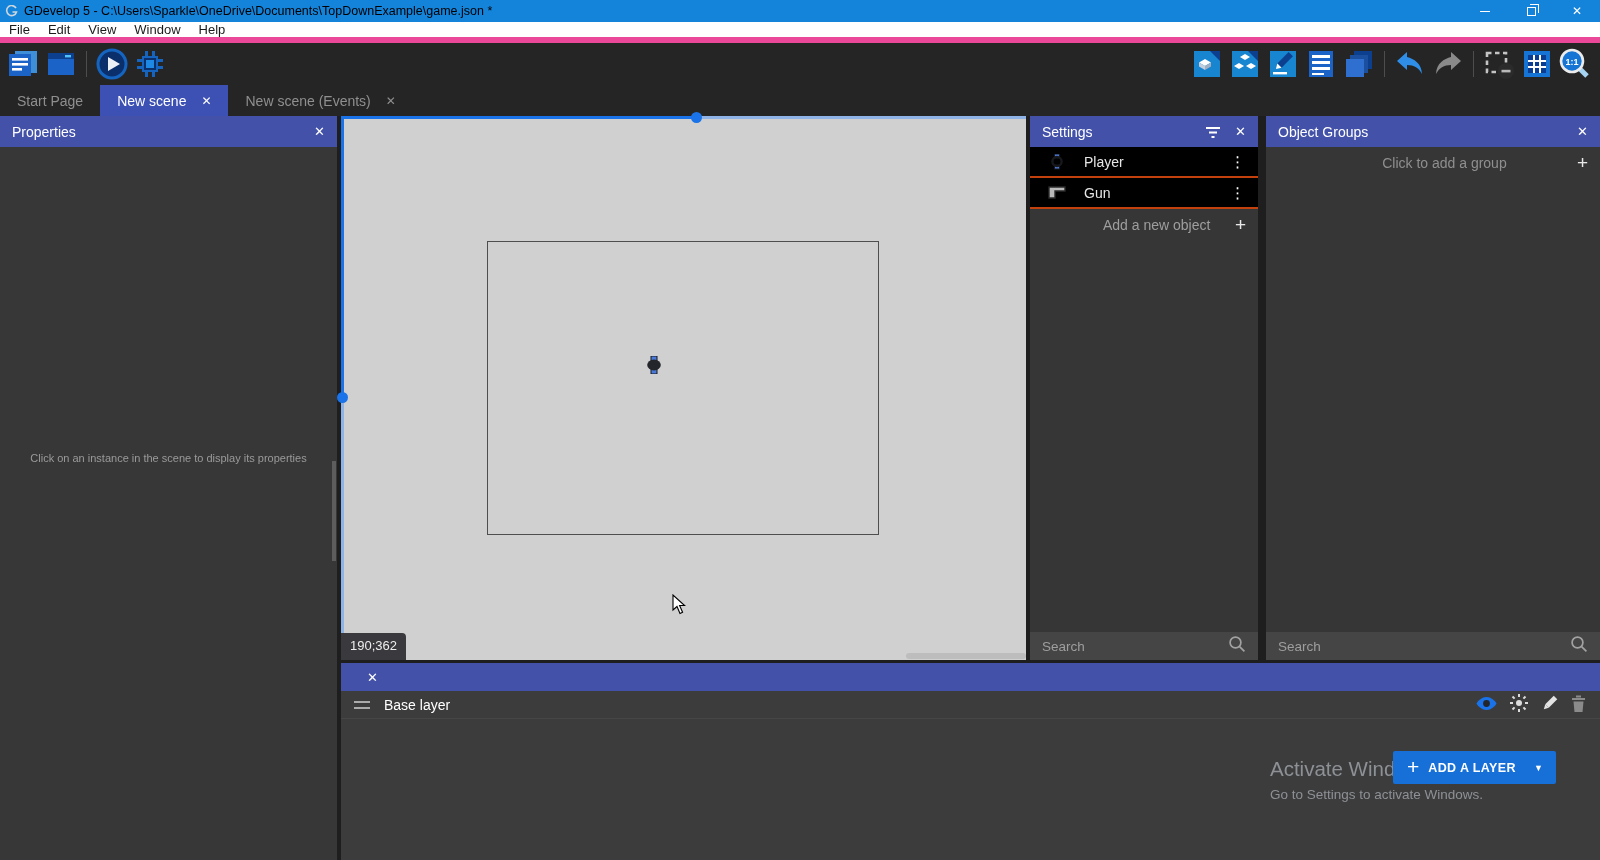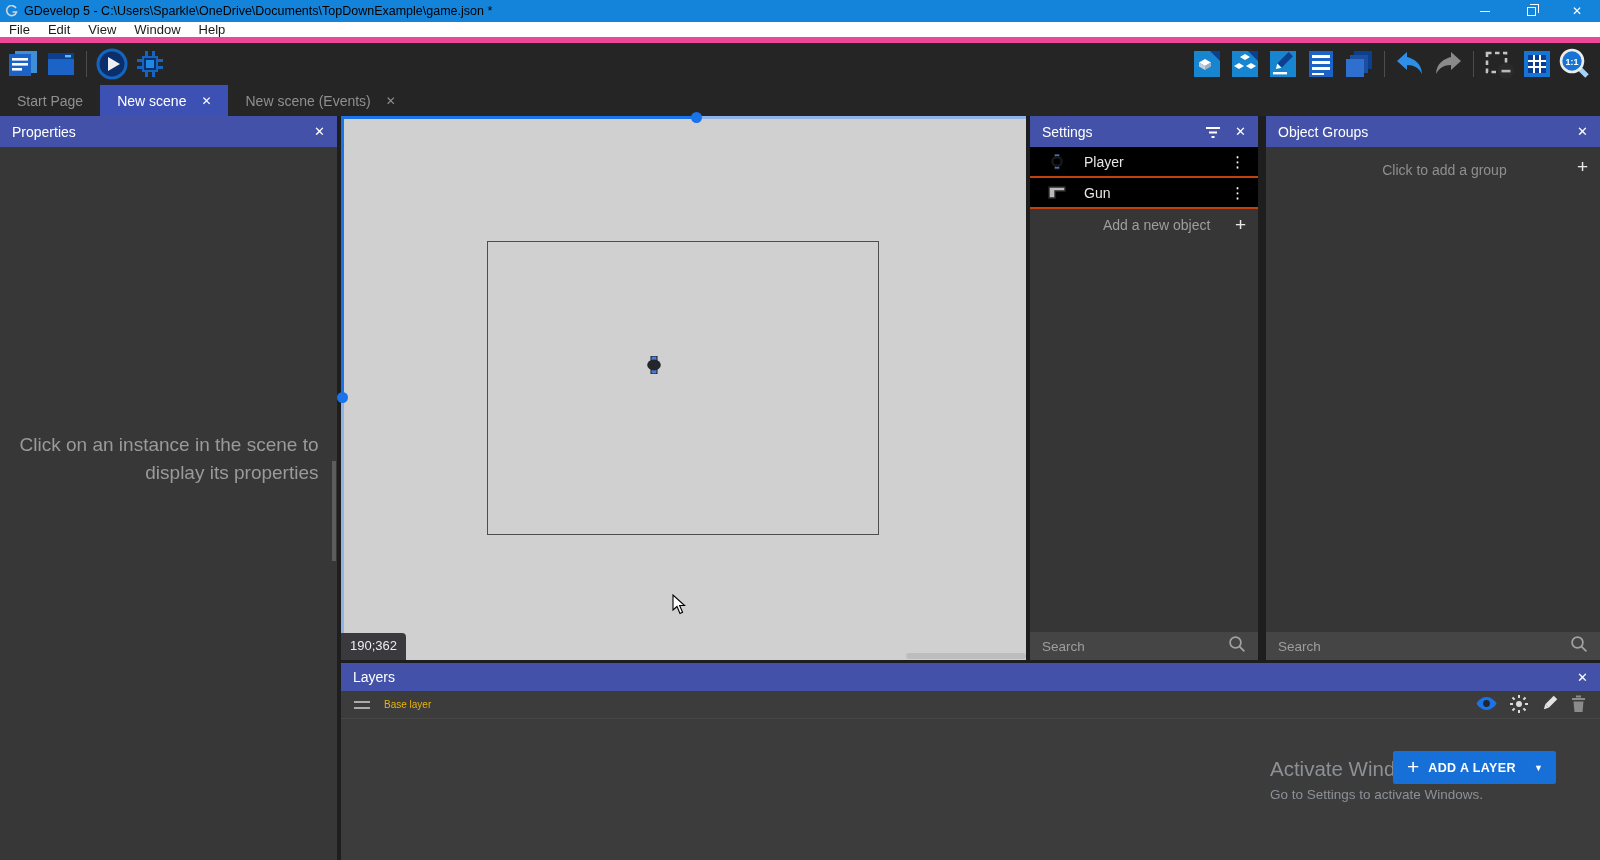--- a/index.html
+++ b/index.html
@@ -41,21 +41,21 @@
   .tab.active .tab-close { color:#fff; }
   
   .panel-header { height:31px; background:#4352a8; color:#fff; display:flex; align-items:center;
     font-size:14px; padding:0 12px; flex:none; }
   .ph-title { flex:1; }
   .ph-icon { margin-left:14px; color:#fff; font-size:13px; display:flex; align-items:center; }
   
   .properties-panel { position:absolute; left:0; top:116px; width:337px; height:744px;
     background:#373737; display:flex; flex-direction:column; }
   .properties-body { flex:1; position:relative; display:flex; align-items:center; justify-content:center; }
-  .properties-empty { color:#9a9a9a; font-size:19px; text-align:right; width:300px; line-height:1.45;
+  .properties-empty { color:#9a9a9a; font-size:11px; text-align:center; width:300px; line-height:1.45;
     margin-top:-90px; }
   .properties-scrollthumb { position:absolute; right:1px; top:314px; width:4px; height:100px; background:#5d5d5d; }
   
   .scene-canvas { position:absolute; left:341px; top:116px; width:685px; height:544px; background:#d0d0d0; }
   .canvas-topline { position:absolute; left:0; top:0; width:100%; height:3px;
     background:linear-gradient(to right,#1a73e8 0 52%,#8fb3e6 52% 100%); }
   .canvas-leftline { position:absolute; left:0; top:0; width:3px; height:100%;
     background:linear-gradient(to bottom,#1a73e8 0 52%,#8fb3e6 52% 100%); }
   .handle-dot { position:absolute; width:11px; height:11px; border-radius:50%; background:#1a73e8; }
   .handle-dot.top { left:350px; top:-4px; }
@@ -79,28 +79,28 @@
     font-size:14px; padding-left:73px; }
   .plus-glyph { margin-left:auto; padding-right:12px; color:#e8e8e8; font-size:19px; font-weight:400; }
   .panel-fill { flex:1; }
   .search-bar { height:28px; flex:none; background:#454545; display:flex; align-items:center; padding:8px 12px; }
   .search-input { flex:1; background:transparent; border:none; outline:none; color:#c9c9c9;
     font-size:13.5px; font-family:"Liberation Sans",sans-serif; }
   .search-input::placeholder { color:#9e9e9e; opacity:1; }
   
   .groups-panel { position:absolute; left:1266px; top:116px; width:334px; height:544px;
     background:#363636; display:flex; flex-direction:column; }
-  .add-group-row { height:31px; flex:none; display:flex; align-items:flex-end; color:#8f8f8f; font-size:14px;padding-left:20px; }
+  .add-group-row { height:31px; flex:none; display:flex; align-items:center; color:#8f8f8f; font-size:14px;padding-left:20px; }
   .add-group-label { flex:1; text-align:center; padding-left:26px; }
   
   .layers-panel { position:absolute; left:341px; top:663px; width:1259px; height:197px;
     background:#3c3c3c; display:flex; flex-direction:column; }
   .layers-panel .panel-header { height:28px; }
   .layer-row { height:28px; flex:none; display:flex; align-items:center;
-    border-bottom:1px solid #464646; color:#eab308; font-size:10px; }
+    border-bottom:1px solid #464646; color:#ffffff; font-size:14px; }
   .drag-handle { width:16px; height:8px; border-top:2px solid #ababab; border-bottom:2px solid #ababab;
     margin:0 14px 0 13px; }
   .layer-actions { margin-left:auto; display:flex; align-items:center; gap:11px; padding-right:13px; }
   .bg-color-swatch { margin-left:auto; margin-right:34px; width:57px; height:27px; background:#ffffff;
     border-radius:2px; display:flex; align-items:center; justify-content:center; }
   .bg-color-swatch .swatch-inner { width:45px; height:17px; background:#cbcbcb; border-radius:2px; }
   .add-layer-btn { position:absolute; left:1052px; top:88px; width:163px; height:33px;
     background:#1670d8; color:#fff; display:flex; align-items:center; border-radius:2px; z-index:2; }
   .add-layer-plus { font-size:21px; font-weight:400; margin:0 9px 2px 14px; }
   .add-layer-label { font-size:12.5px; font-weight:bold; letter-spacing:.4px; }
@@ -383,21 +383,20 @@
   </div>
 </div>
 
 <div class="watermark">
   <div class="watermark-l1">Activate Windows</div>
   <div class="watermark-l2">Go to Settings to activate Windows.</div>
 </div>
 
 <div class="layers-panel">
   <div class="panel-header">
-    <span class="ph-title">Layers</span>
     <span class="ph-icon">✕</span>
   </div>
   <div class="layer-row">
     <span class="drag-handle"></span>
     <span>Base layer</span>
     <span class="layer-actions">
       <span>
         <svg width="23" height="17" viewBox="0 0 23 17">
           <path d="M11.5 2 C6 2 2.2 7 1.5 8.5 C2.2 10 6 15 11.5 15 C17 15 20.8 10 21.5 8.5 C20.8 7 17 2 11.5 2 Z" fill="#1a73e8"></path>
           <circle cx="11.5" cy="8.5" r="3.4" fill="#23262b"></circle>

